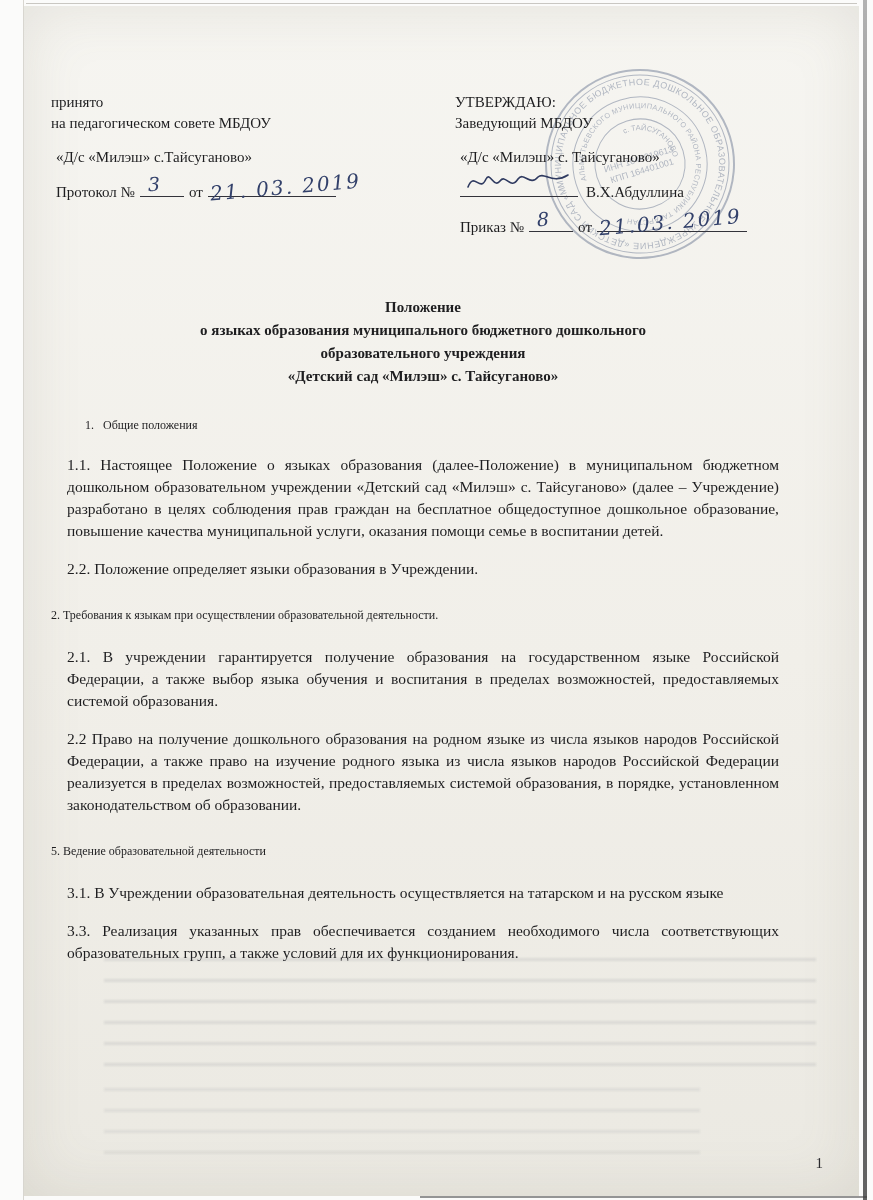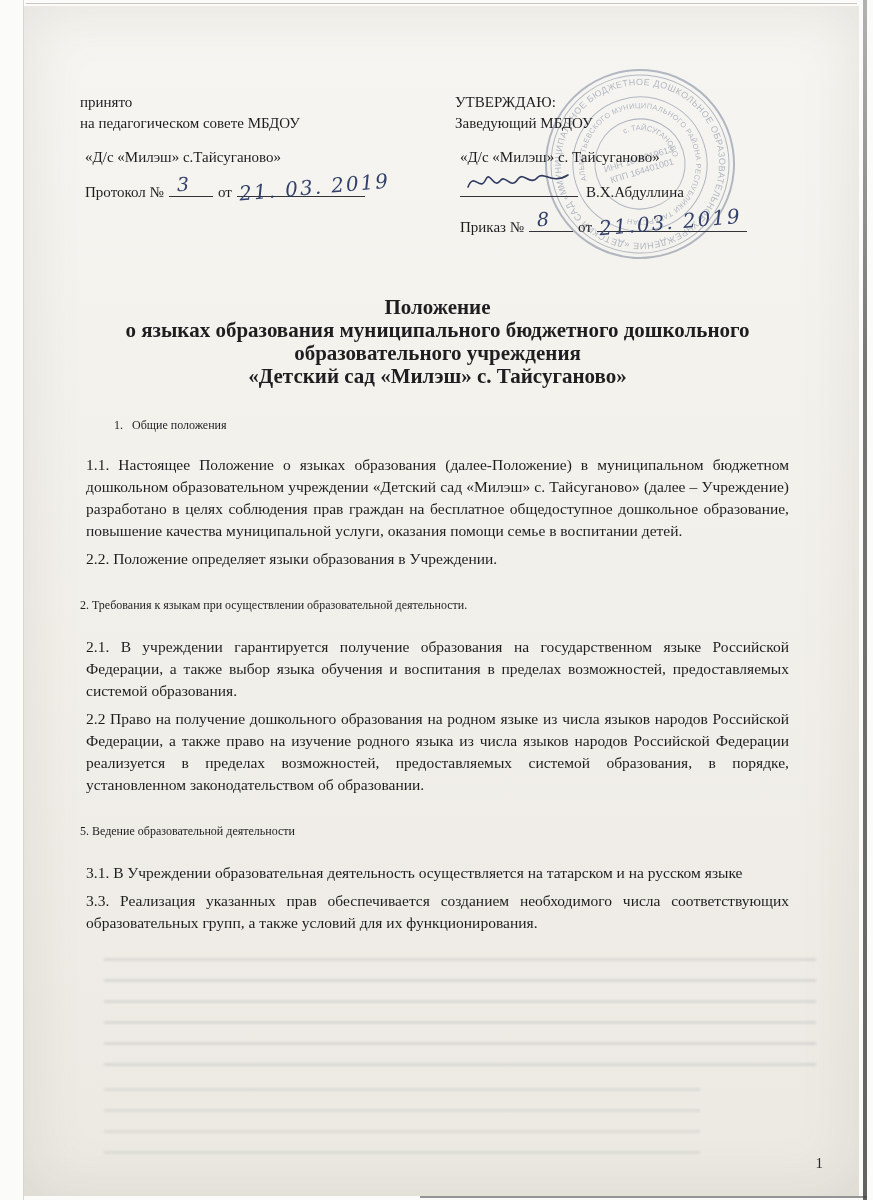--- a/index.html
+++ b/index.html
@@ -3,21 +3,21 @@
 <meta charset="utf-8">
 <style>
   html,body{margin:0;padding:0;width:873px;height:1200px;overflow:hidden;background:#ffffff;}
   body{font-family:"Liberation Serif", serif;color:#1e1e20;}
   .scan{position:relative;width:873px;height:1200px;background:#fbfbfa;overflow:hidden;}
 
   
   .paper{position:absolute;left:24px;top:6px;right:14px;bottom:4px;
          background:linear-gradient(180deg,#f6f5f1 0%,#f1efe9 55%,#ebe9e2 100%);
          box-shadow:inset 0 0 60px rgba(120,112,95,.14);}
-  .content{position:absolute;left:0;top:0;right:0;bottom:0;padding:86px 64px 0 56px;}
+  .content{position:absolute;left:0;top:0;right:0;bottom:0;padding:86px 64px 0 27px;}
 
   
   .edge-right{position:absolute;top:0;bottom:0;right:6px;width:4px;
               background:linear-gradient(180deg,#9a9a9a,#4a4a4a 30%,#3c3c3c 70%,#2f2f2f);opacity:.75;}
   .edge-bottom{position:absolute;left:420px;right:6px;bottom:2px;height:2px;background:#3f3f3f;opacity:.55;}
   .edge-top{position:absolute;left:26px;right:16px;top:3px;height:1px;background:#c9c7c2;}
   .edge-left{position:absolute;left:23px;top:0;bottom:0;width:1px;background:#d8d6d0;}
 
   
   .approval{display:flex;justify-content:space-between;font-size:15px;line-height:21px;}
@@ -35,27 +35,27 @@
   .sigblank{display:inline-block;width:118px;border-bottom:1px solid #33333a;position:relative;height:15px;margin-right:8px;}
   .sig-svg{position:absolute;left:4px;top:-14px;}
 
   
   .stamp{position:absolute;left:516px;top:58px;width:200px;height:200px;
          transform:rotate(-17deg);opacity:.55;mix-blend-mode:multiply;color:#7d8aa6;pointer-events:none;}
   .stamp svg{width:100%;height:100%;}
   .stamp text{fill:currentColor;font-family:"Liberation Sans",sans-serif;}
 
   
-  .title{margin-top:58px;text-align:center;font-weight:bold;font-size:21px;line-height:23px;}
+  .title{margin-top:58px;text-align:center;font-weight:bold;font-size:15px;line-height:23px;}
 
   
   .sections{margin-top:4px;}
   h2{font-size:12px;line-height:22px;margin:24px 0 20px;white-space:pre-wrap;font-weight:normal;}
   h2.first{margin:26px 0 18px 34px;}
-  p{margin:6px;text-align:justify;font-size:15.5px;line-height:22px;}
+  p{margin:16px;text-align:justify;font-size:15.5px;line-height:22px;}
 
   
   .bleed{position:absolute;filter:blur(1.3px);pointer-events:none;
          background:repeating-linear-gradient(180deg,rgba(122,126,138,.16) 0px,rgba(122,126,138,.16) 3px,
          rgba(0,0,0,0) 3px,rgba(0,0,0,0) 21px);}
   .bleed.b1{left:80px;top:952px;width:712px;height:118px;}
   .bleed.b2{left:80px;top:1082px;width:596px;height:84px;opacity:.8;}
 
   .pagenum{position:absolute;right:36px;bottom:24px;font-size:15px;color:#2a2a2e;}
 </style>

